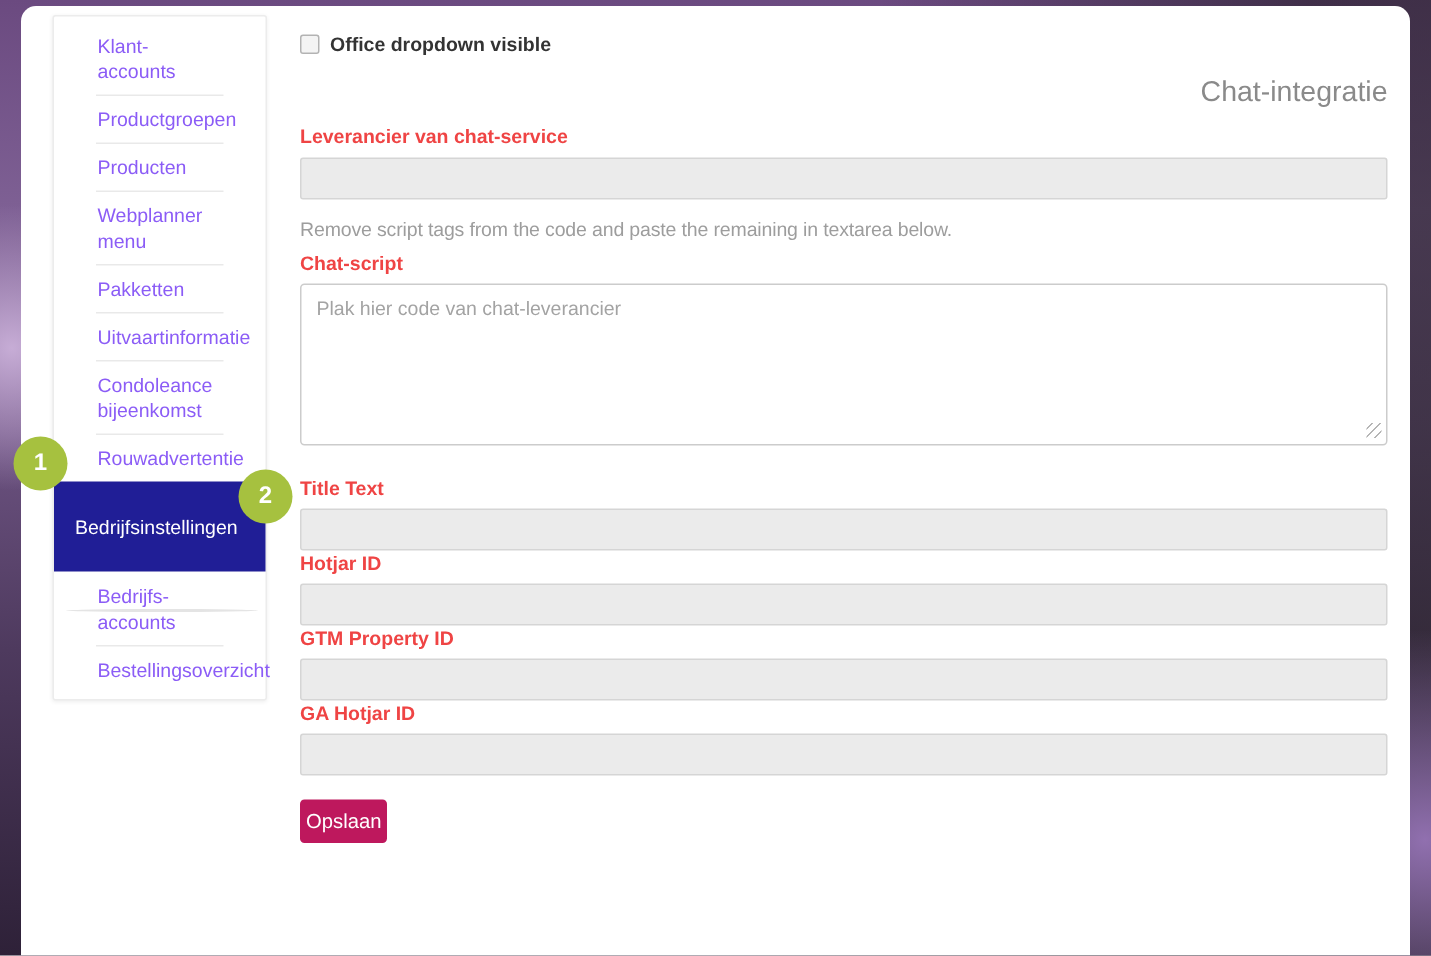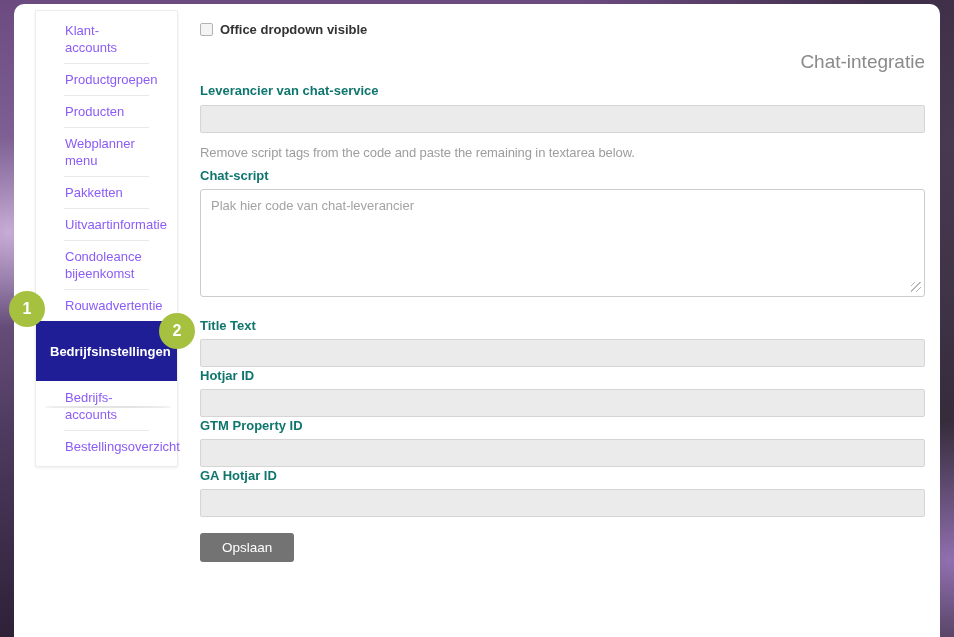--- a/index.html
+++ b/index.html
@@ -28,38 +28,38 @@
     padding:4px 0;
   }
   .sidebar-item {
     margin:0 28px; padding:7px 1px;
     font-size:13px; color:#8b5cf6; line-height:17px;
     border-top:1px solid #e9e9e9; cursor:pointer;
   }
   .sidebar-item:first-child { border-top:none; }
   .sidebar-item.selected {
     margin:0; padding:21px 14px;
-    background:#201e96; color:#fff; border-top-color:transparent;font-weight:bold;
+    background:#201e96; color:#fff; border-top-color:transparent;
   }
   .sidebar-item.selected + .sidebar-item { border-top-color:transparent; }
   .sidebar-shadow {
     position:absolute; left:30px; top:402px; width:128px; height:2px;
     background:#e4e4e4; border-radius:50%;
   }
 
   
   .main { position:absolute; left:186px; top:0; width:725px; padding-top:17px; }
   .cb-row { display:flex; align-items:center; height:17px; margin-bottom:8px; }
   .cb-box {
     width:13px; height:13px; margin-right:7px; flex:none;
     background:#f4f4f4; border:1px solid #b3b3b3; border-radius:2px; cursor:pointer;
   }
   .cb-label { font-size:13px; font-weight:bold; color:#333; }
   .section-heading { margin-top:13px; font-size:19px; font-weight:400; color:#8a8a8a; line-height:22px;text-align:right; }
-  .field-label { display:block; margin-top:9px; font-size:13px; font-weight:bold; color:#0f766e; line-height:17px; }
+  .field-label { display:block; margin-top:9px; font-size:13px; font-weight:bold; color:#ef4444; line-height:17px; }
   .field-label.gap-lg { margin-top:20px; }
   .field-label.gap-md { margin-top:0; }
   .text-input {
     display:block; width:100%; height:28px; margin-top:5px; padding:0 8px;
     background:#ebebeb; border:1px solid #d5d5d5; border-radius:2px;
     font-family:"Liberation Sans", sans-serif; font-size:13px; color:#333;
   }
   .text-input.first { margin-top:6px; }
   .help-text { margin-top:12px; font-size:13px; color:#9d9d9d; line-height:16px; letter-spacing:-.1px; }
   .field-label.after-help { margin-top:6px; }
@@ -71,22 +71,22 @@
     resize:none;
   }
   textarea.chat-script::placeholder { color:#a3a3a3; }
   .text-input::placeholder { color:#a3a3a3; }
   .resize-handle {
     position:absolute; right:4px; bottom:5px; width:10px; height:10px;
     background:repeating-linear-gradient(-45deg, transparent 0 3px, #b5b5b5 3px 4px);
     cursor:nwse-resize;
   }
   .save-btn {
-    margin-top:16px; padding:7px 22px;
-    background:#737373; color:#fff; border:none; border-radius:3px;
+    margin-top:16px; padding:7px 4px;
+    background:#be185d; color:#fff; border:none; border-radius:3px;
     font-family:"Liberation Sans", sans-serif; font-size:13.5px; cursor:pointer;
   }
 
   
   .badge {
     position:absolute; width:36px; height:36px; border-radius:50%;
     background:#a6c13f; color:#fff;
     display:flex; align-items:center; justify-content:center;
     font-size:16px; font-weight:bold; z-index:10;
   }

